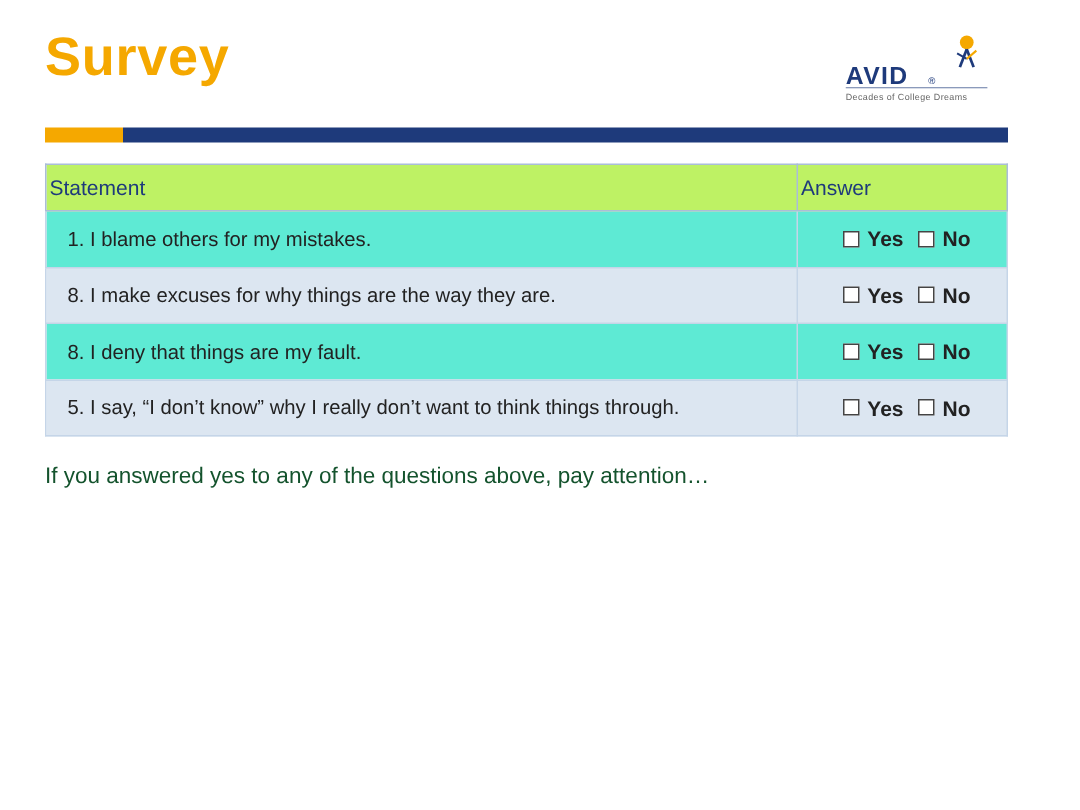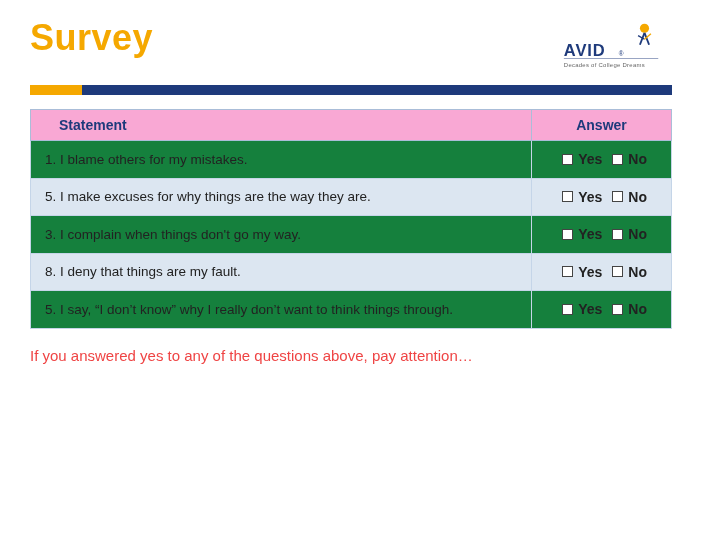--- a/index.html
+++ b/index.html
@@ -59,35 +59,34 @@
       background: #1e3a7b;
     }
 
     .survey-table {
       width: 100%;
       border-collapse: collapse;
       font-size: 14px;
     }
 
     .survey-table thead tr th {
-      background: #f9a8d4;
+      background: #bef264;
       color: #1e3a7b;
-      font-weight: bold;
-      padding: 7px 28px;
+      font-weight: normal;
+      padding: 7px 2px;
       text-align: left;
       border: 1px solid #aabdd8;
     }
 
     .survey-table thead tr th.answer-col {
-      text-align: center;
       width: 140px;
     }
 
     .survey-table tbody tr {
-      background: #15803d;
+      background: #5eead4;
     }
 
     .survey-table tbody tr:nth-child(even) {
       background: #dce6f1;
     }
 
     .survey-table tbody tr td {
       padding: 10px 14px;
       border: 1px solid #c5d5e8;
       vertical-align: middle;
@@ -117,21 +116,21 @@
       height: 11px;
       border: 1.5px solid #444;
       background: #fff;
       vertical-align: middle;
       margin-right: 2px;
     }
 
     .footer-note {
       margin-top: 18px;
       font-size: 15px;
-      color: #ef4444;
+      color: #14532d;
       font-style: normal;
     }
   </style>
 </head>
 <body>
 
 <div class="page">
 
   <div class="header-row">
     <h1 class="title">Survey</h1>
@@ -167,25 +166,21 @@
         <th>Statement</th>
         <th class="answer-col">Answer</th>
       </tr>
     </thead>
     <tbody id="table-body">
     <tr>
           <td>1.  I blame others for my mistakes.</td>
           <td class="answer-cell"><span class="answer-option"><span class="checkbox-sq"></span> Yes</span><span class="answer-option"><span class="checkbox-sq"></span> No</span></td>
         </tr>
         <tr>
-          <td>5.  I make excuses for why things are the way they are.</td>
-          <td class="answer-cell"><span class="answer-option"><span class="checkbox-sq"></span> Yes</span><span class="answer-option"><span class="checkbox-sq"></span> No</span></td>
-        </tr>
-        <tr>
-          <td>3.  I complain when things don't go my way.</td>
+          <td>8.  I make excuses for why things are the way they are.</td>
           <td class="answer-cell"><span class="answer-option"><span class="checkbox-sq"></span> Yes</span><span class="answer-option"><span class="checkbox-sq"></span> No</span></td>
         </tr>
         <tr>
           <td>8.  I deny that things are my fault.</td>
           <td class="answer-cell"><span class="answer-option"><span class="checkbox-sq"></span> Yes</span><span class="answer-option"><span class="checkbox-sq"></span> No</span></td>
         </tr>
         <tr>
           <td>5.  I say, “I don’t know” why I really don’t want to think things through.</td>
           <td class="answer-cell"><span class="answer-option"><span class="checkbox-sq"></span> Yes</span><span class="answer-option"><span class="checkbox-sq"></span> No</span></td>
         </tr>

